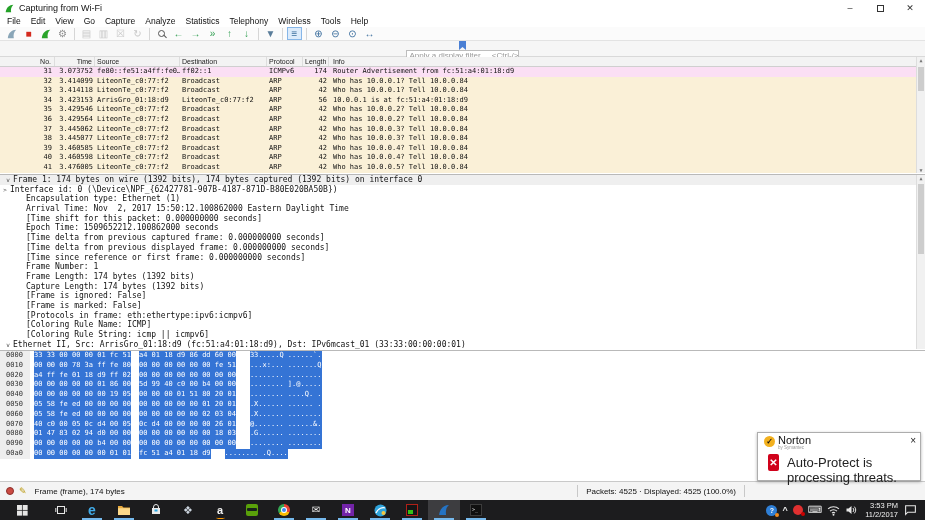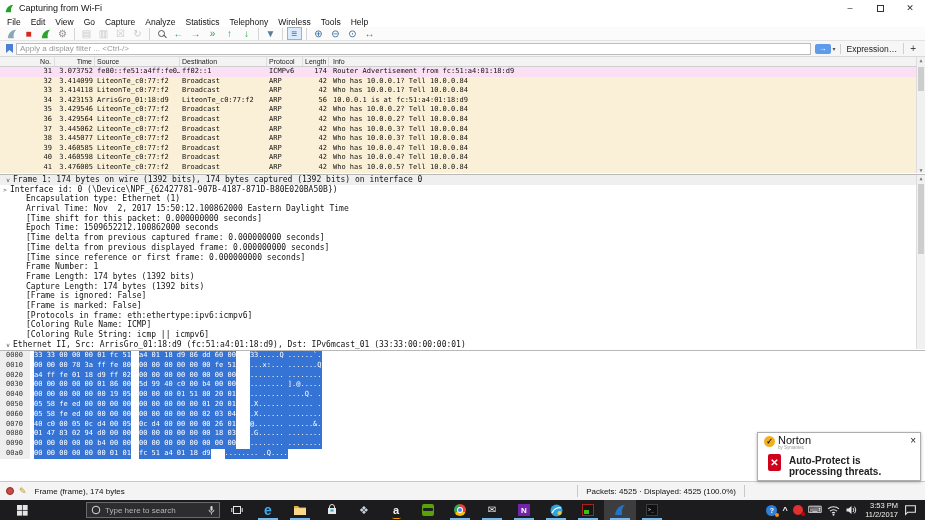--- a/index.html
+++ b/index.html
@@ -7,33 +7,33 @@
   .screen { position:relative; width:925px; height:520px; background:#fff; font-family:"Liberation Sans",sans-serif; }
 
   
   .titlebar { position:absolute; top:0; left:0; right:0; height:16px; background:#fff; display:flex; align-items:center; font-size:9px; color:#111; }
   .titlebar .app-icon { margin:0 4px 0 4px; display:flex; }
   .win-controls { margin-left:auto; display:flex; height:16px; }
   .wbtn { width:30px; display:flex; align-items:center; justify-content:center; font-size:9px; color:#333; }
   .max-box { width:7px; height:7px; border:1px solid #333; display:inline-block; }
 
   
-  .menubar { position:absolute; top:16px; left:0; right:0; height:11px; background:#fff; display:flex; align-items:center; font-size:8.5px; color:#111; padding-left:2px; }
+  .menubar { position:absolute; top:16px; left:0; right:0; height:11px; background:#fff; display:flex; font-size:8.5px; color:#111; padding-left:2px; }
   .menu-item { padding:0 5px; }
 
   
   .toolbar { position:absolute; top:27px; left:0; right:0; height:14px; background:#fbfbfb; border-bottom:1px solid #e3e3e3; display:flex; align-items:center; padding-left:3px; }
   .tb-icon { width:15px; height:13px; display:flex; align-items:center; justify-content:center; font-size:10px; line-height:13px; margin:0 1px; }
   .tb-icon.act { background:#dcebfb; border:1px solid #86b6e8; }
   .tb-sep { width:1px; height:12px; background:#d6d6d6; margin:0 3px; }
   .icon-mag { position:relative; width:7px; height:7px; border:1.3px solid #555; border-radius:50%; display:inline-block; }
   .icon-mag::after { content:''; position:absolute; width:4px; height:1.4px; background:#555; transform:rotate(45deg); right:-3px; bottom:-1px; }
 
   
-  .filterbar { position:absolute; top:41px; left:0; right:0; height:16px; background:#f6f6f6; border-bottom:1px solid #d9d9d9; display:flex; align-items:center; padding:0 3px; }
+  .filterbar { position:absolute; top:41px; left:0; right:0; height:16px; background:#f6f6f6; border-bottom:1px solid #d9d9d9; display:flex; align-items:center; padding:0 3px;flex-direction:column; }
   .filter-input { flex:1; height:12px; background:#fff; border:1px solid #bdbdbd; display:flex; align-items:center; font-size:8px; color:#999; }
   .bmk { width:7px; height:9px; background:#4a7fd4; margin:0 3px; flex:0 0 auto;
          clip-path:polygon(0 0,100% 0,100% 100%,50% 68%,0 100%); }
   .apply-btn { width:16px; height:10px; background:#5f9bea; color:#fff; border-radius:2px; display:flex; align-items:center; justify-content:center; font-size:8px; margin-right:2px; }
   .apply-caret { font-size:6px; color:#555; margin-right:4px; }
   .expr { font-size:8.5px; color:#222; border-left:1px solid #cfcfcf; padding:0 6px; }
   .add-btn { font-size:10px; color:#444; padding:0 6px; border-left:1px solid #cfcfcf; }
 
   
   .plist { position:absolute; top:57px; left:0; right:0; height:116px; overflow:hidden; font-family:"DejaVu Sans Mono",monospace; font-size:7px; }
@@ -81,21 +81,21 @@
   
   .norton { position:absolute; left:757px; top:432px; width:164px; height:49px; background:#fff; border:1px solid #adadad; box-shadow:0 1px 3px rgba(0,0,0,.3); z-index:6; }
   .n-head { display:flex; align-items:flex-start; padding:3px 4px 0 6px; }
   .n-logo { width:11px; height:11px; border-radius:50%; background:#f2b01e; color:#111; font-size:8px; font-weight:bold; display:flex; align-items:center; justify-content:center; margin-right:3px; }
   .n-brandwrap { line-height:8px; }
   .n-brand { font-size:11px; font-weight:normal; color:#111; }
   .n-sub { font-size:4.5px; color:#999; }
   .n-close { margin-left:auto; font-size:10px; color:#222; line-height:10px; }
   .n-body { display:flex; align-items:flex-start; padding:2px 4px 0 10px; }
   .n-threat { width:17px; height:17px; background:#d0021b; color:#fff; font-weight:bold; font-size:10px; display:flex; align-items:center; justify-content:center; border-radius:2px; }
-  .n-msg { font-size:10px; font-weight:bold; color:#222; margin:1px 0 0 8px; }
+  .n-msg { font-size:13px; font-weight:normal; color:#222; margin:1px 0 0 8px; }
 
   
   .taskbar { position:absolute; top:500px; left:0; right:0; height:20px; background:#1c1c1e; display:flex; align-items:center; color:#e6e6e6; }
   .tstart { width:44px; height:20px; display:flex; align-items:center; justify-content:center; }
   .tsearch { width:134px; height:16px; margin-left:42px; background:#2d2d30; border:1px solid #6a6a6a; display:flex; align-items:center; padding:0 4px; }
   .tsearch .ph { font-size:8px; color:#b5b5b5; margin-left:4px; flex:1; white-space:nowrap; overflow:hidden; }
   .tview { width:22px; height:20px; display:flex; align-items:center; justify-content:center; margin-left:6px; }
   .tapps { display:flex; height:20px; margin-left:4px; }
   .tapp { width:32px; height:20px; display:flex; align-items:center; justify-content:center; position:relative; }
   .tapp.tactive { background:#3d3d40; }
@@ -293,31 +293,20 @@
 
   <div class="taskbar">
     <span class="tstart">
       <svg width="11" height="11" viewBox="0 0 12 12">
           <rect x="0" y="0" width="5.4" height="5.4" fill="#e6e6e6"></rect>
           <rect x="6.2" y="0" width="5.4" height="5.4" fill="#e6e6e6"></rect>
           <rect x="0" y="6.2" width="5.4" height="5.4" fill="#e6e6e6"></rect>
           <rect x="6.2" y="6.2" width="5.4" height="5.4" fill="#e6e6e6"></rect>
         </svg>
     </span>
-    <span class="tsearch">
-      <svg width="10" height="10" viewBox="0 0 10 10">
-          <circle cx="5" cy="5" r="3.8" fill="none" stroke="#dcdcdc" stroke-width="1"></circle>
-        </svg>
-      <span class="ph">Type here to search</span>
-      <svg width="7" height="11" viewBox="0 0 8 12">
-          <rect x="2.8" y="0.8" width="2.4" height="5.4" rx="1.2" fill="#dcdcdc"></rect>
-          <path d="M1.2 5.2a2.8 2.8 0 005.6 0" stroke="#dcdcdc" fill="none"></path>
-          <line x1="4" y1="8.6" x2="4" y2="10.6" stroke="#dcdcdc"></line>
-        </svg>
-    </span>
     <span class="tview">
       <svg width="12" height="12" viewBox="0 0 12 12">
           <rect x="2.5" y="2.5" width="7" height="7" fill="none" stroke="#e6e6e6"></rect>
           <path d="M0.8 4v4M11.2 4v4" stroke="#e6e6e6"></path>
         </svg>
     </span>
     <span class="tapps">
         <span class="tapp">
           <span style="color:#41abe8;font:bold 14px 'Liberation Sans',sans-serif;line-height:14px">e</span>
           <span class="tunder"></span>

